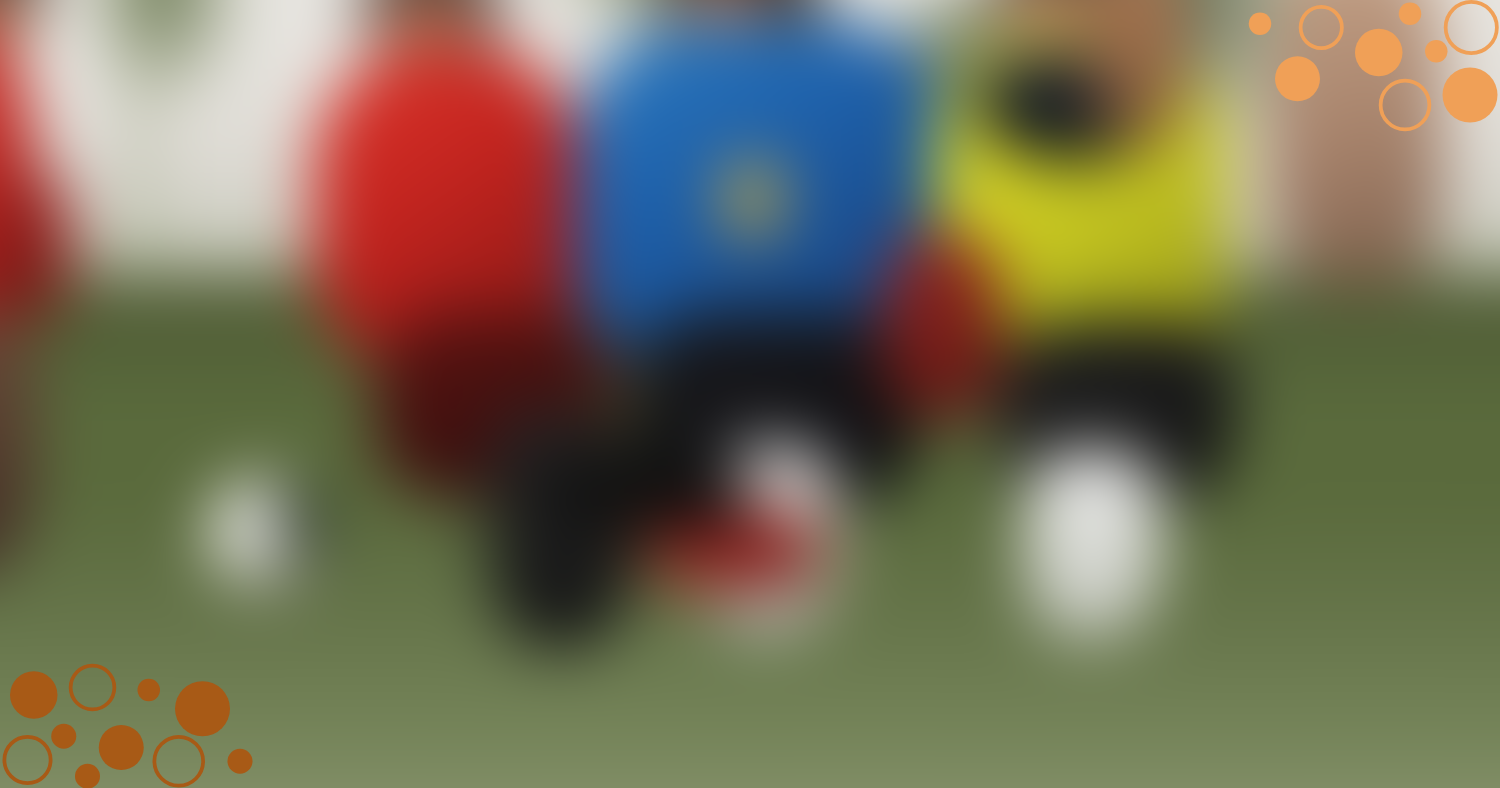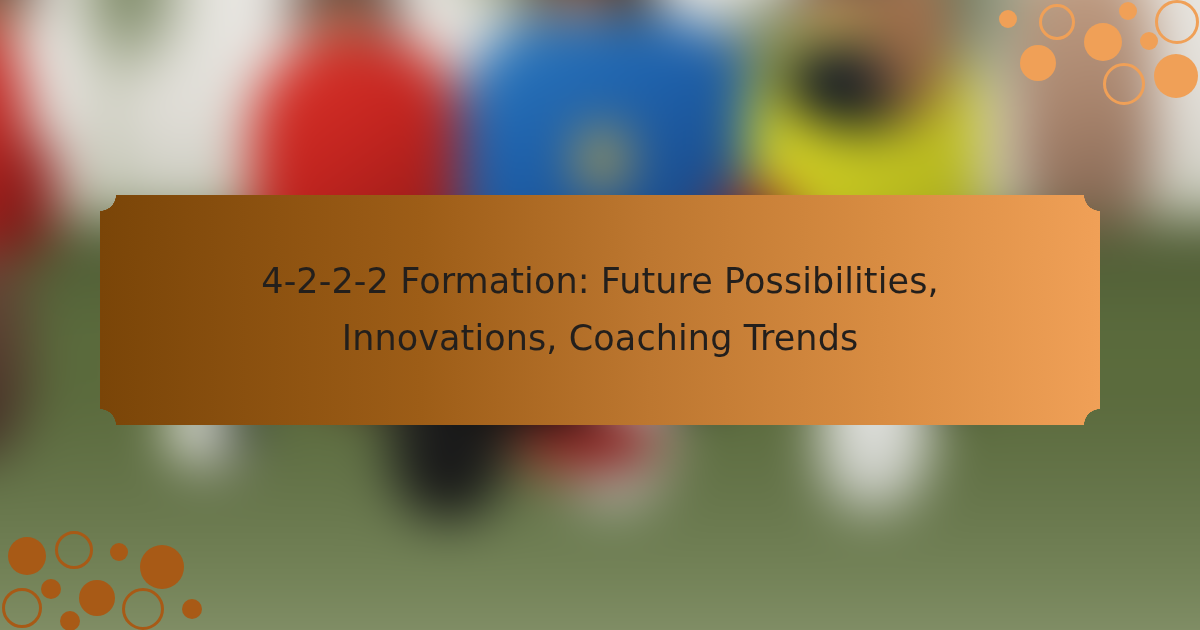--- a/index.html
+++ b/index.html
@@ -442,17 +442,14 @@
       <div class="dot" style="left: 41px; top: 579px; width: 20px; height: 20px; background: rgb(168, 90, 22);"></div>
       <div class="dot" style="left: 2px; top: 588px; width: 40px; height: 40px; border: 3px solid rgb(168, 90, 22); background: transparent;"></div>
       <div class="dot" style="left: 79px; top: 580px; width: 36px; height: 36px; background: rgb(168, 90, 22);"></div>
       <div class="dot" style="left: 60px; top: 611px; width: 20px; height: 20px; background: rgb(168, 90, 22);"></div>
       <div class="dot" style="left: 110px; top: 543px; width: 18px; height: 18px; background: rgb(168, 90, 22);"></div>
       <div class="dot" style="left: 140px; top: 545px; width: 44px; height: 44px; background: rgb(168, 90, 22);"></div>
       <div class="dot" style="left: 122px; top: 588px; width: 42px; height: 42px; border: 3px solid rgb(168, 90, 22); background: transparent;"></div>
       <div class="dot" style="left: 182px; top: 599px; width: 20px; height: 20px; background: rgb(168, 90, 22);"></div>
     </div>
 
-  <div class="banner">
-    <h1 class="banner-title">4-2-2-2 Formation: Future Possibilities, Innovations, Coaching Trends</h1>
-  </div>
 
 </div>
 
 </body></html>

